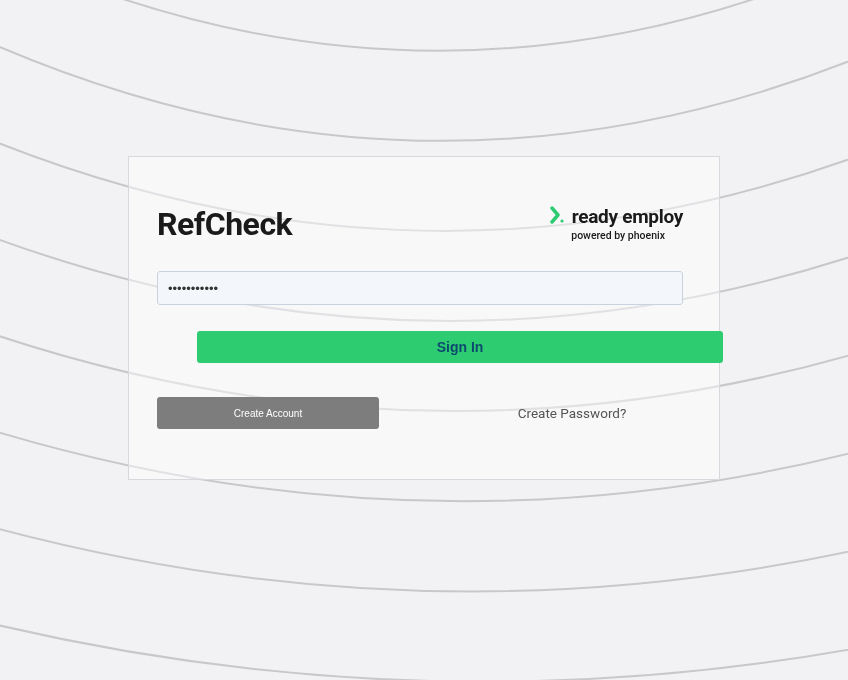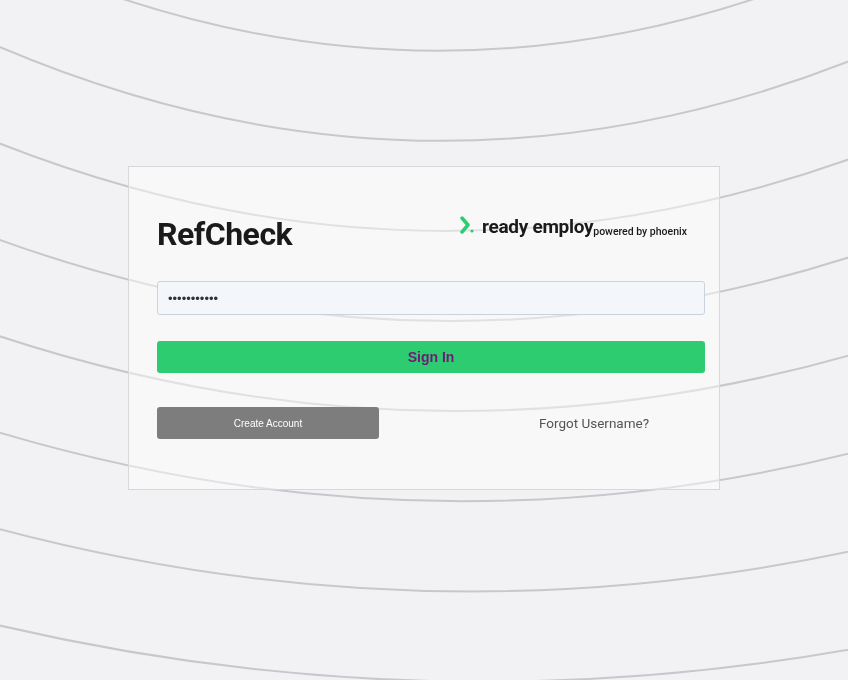--- a/index.html
+++ b/index.html
@@ -21,47 +21,47 @@
       position: absolute;
       top: 0;
       left: 0;
       width: 100%;
       height: 100%;
       z-index: 0;
     }
     
     .login-card {
       position: absolute;
-      top: 166px;
+      top: 156px;
       left: 50%;
       transform: translateX(-50%);
       width: 592px;
       background: rgba(255, 255, 255, 0.45);
       border: 1px solid #d8d8dc;
-      padding: 48px 14px 50px 28px;
+      padding: 48px 36px 50px 28px;
       z-index: 1;
     }
     
     .header-row {
       display: flex;
       justify-content: space-between;
       align-items: flex-start;
       margin-bottom: 28px;
     }
     
     .app-title {
       font-size: 32px;
       font-weight: 700;
       color: #1a1a1a;
       letter-spacing: -0.5px;
     }
     
     .brand-block {
       display: flex;
-      flex-direction: row;
+      flex-direction: column;
       align-items: flex-end;
     }
     
     .brand-main {
       display: flex;
       align-items: center;
       gap: 6px;
     }
     
     .chevron-icon {
@@ -104,28 +104,29 @@
       border: 1px solid #c9d3df;
       border-radius: 3px;
       outline: none;
       margin-bottom: 18px;
     }
     
     .signin-button {
       width: 100%;
       height: 32px;
       background: #2ecc71;
-      color: #701a75;
+      color: #0c4a6e;
       border: none;
       border-radius: 3px;
       font-size: 14px;
       font-weight: 600;
       cursor: pointer;
       margin-top: 8px;
       margin-bottom: 34px;
+      margin-left: 40px;
     }
     
     .bottom-row {
       display: flex;
       justify-content: space-between;
       align-items: center;
     }
     
     .create-account-button {
       width: 222px;
@@ -185,16 +186,16 @@
     </div>
   </div>
   
   
   <input type="password" class="text-input" value="•••••••••••" style="">
   
   <button class="signin-button">Sign In</button>
   
   <div class="bottom-row">
     <button class="create-account-button">Create Account</button>
-    <a class="forgot-link">Forgot Username?</a>
+    <a class="forgot-link">Create Password?</a>
   </div>
   
 </div>
 
 </body></html>

